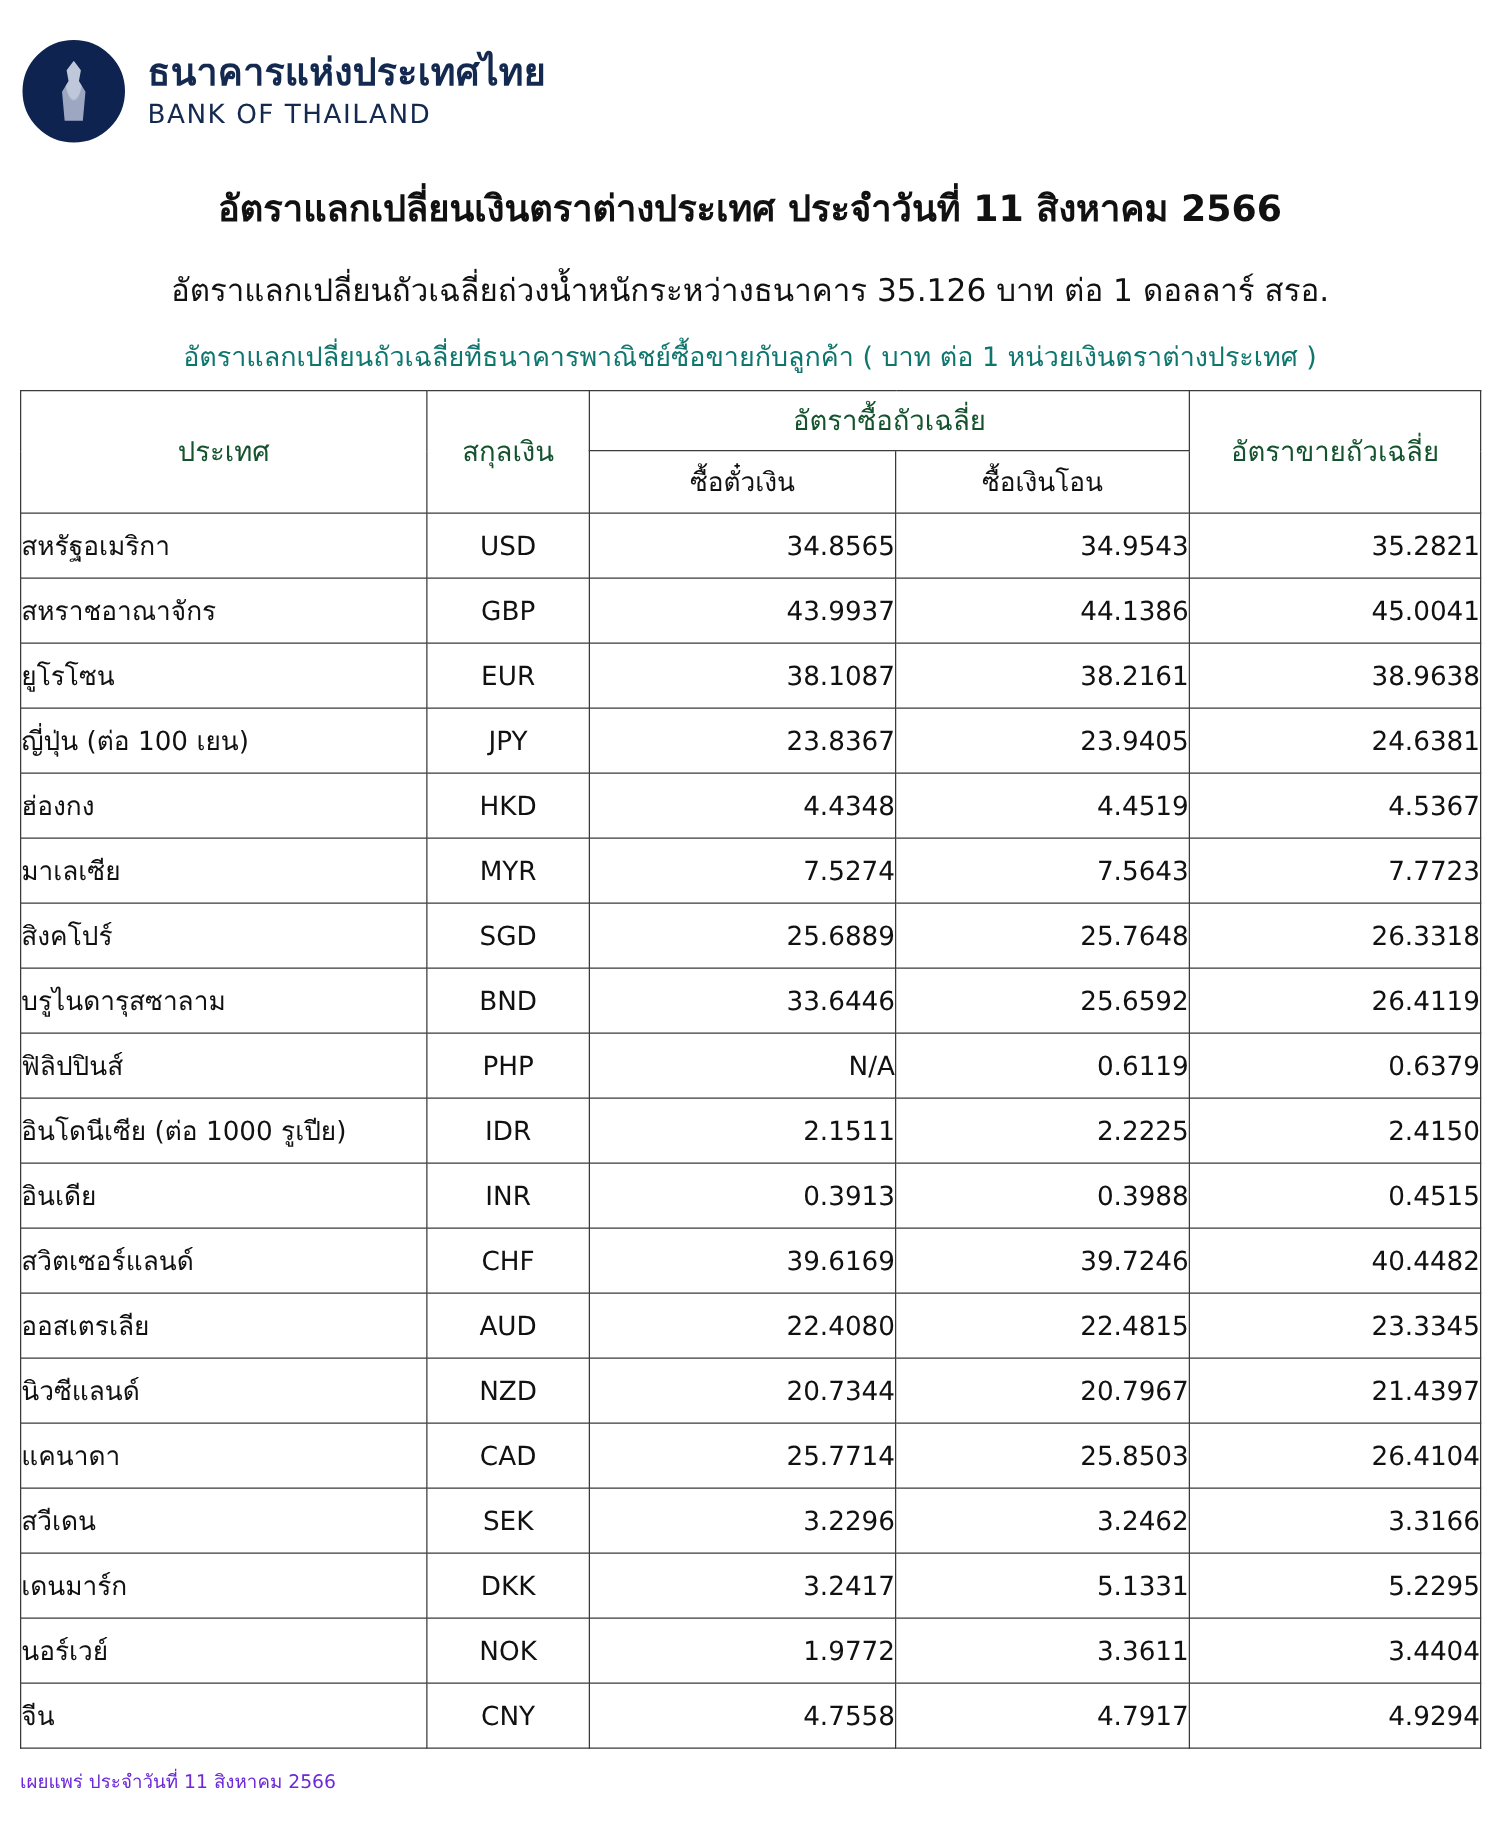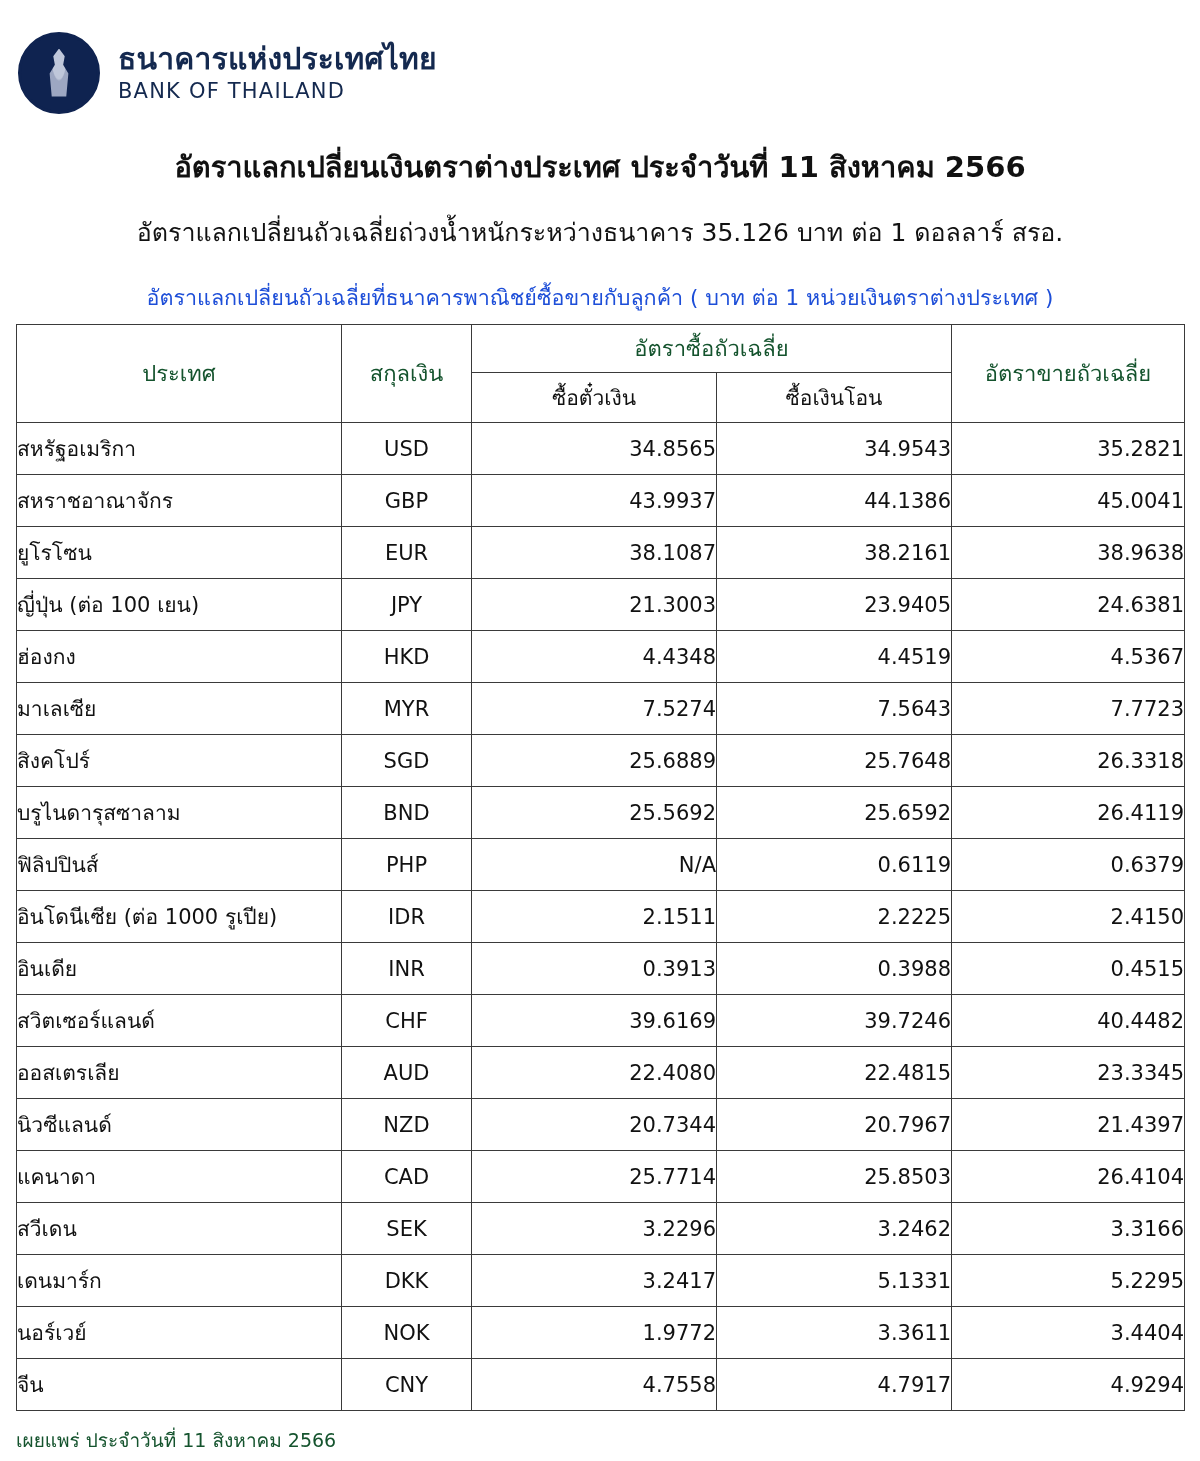--- a/index.html
+++ b/index.html
@@ -73,22 +73,22 @@
     color: #111;
     margin-top: 22px;
   }
   .title-sub {
     font-size: 25px;
     color: #111;
     margin-top: 22px;
   }
   .title-note {
     font-size: 21.5px;
-    color: #1d4ed8;
-    margin-top: 28px;
+    color: #0f766e;
+    margin-top: 16px;
     text-align: center;
   }
 
   
   .table-wrap {
     padding: 10px 14px 0 16px;
   }
   table.rates {
     border-collapse: collapse;
     width: 1168px;
@@ -139,22 +139,22 @@
     font-size: 21px;
     text-align: right;
     padding-right: 16px;
     height: 52px;
     color: #111;
   }
 
   
   .footer {
     padding: 14px 0 0 16px;
-    font-size: 19px;
-    color: #14532d;
+    font-size: 15px;
+    color: #6d28d9;
   }
 </style>
 </head>
 <body>
 
 <div class="header">
   <div class="seal"></div>
   <div class="brand">
     <div class="th">ธนาคารแห่งประเทศไทย</div>
     <div class="en">BANK OF THAILAND</div>
@@ -206,21 +206,21 @@
         <tr>
           <td class="country">ยูโรโซน</td>
           <td class="code">EUR</td>
           <td class="num">38.1087</td>
           <td class="num">38.2161</td>
           <td class="num">38.9638</td>
         </tr>
         <tr>
           <td class="country">ญี่ปุ่น (ต่อ 100 เยน)</td>
           <td class="code">JPY</td>
-          <td class="num">21.3003</td>
+          <td class="num">23.8367</td>
           <td class="num">23.9405</td>
           <td class="num">24.6381</td>
         </tr>
         <tr>
           <td class="country">ฮ่องกง</td>
           <td class="code">HKD</td>
           <td class="num">4.4348</td>
           <td class="num">4.4519</td>
           <td class="num">4.5367</td>
         </tr>
@@ -234,21 +234,21 @@
         <tr>
           <td class="country">สิงคโปร์</td>
           <td class="code">SGD</td>
           <td class="num">25.6889</td>
           <td class="num">25.7648</td>
           <td class="num">26.3318</td>
         </tr>
         <tr>
           <td class="country">บรูไนดารุสซาลาม</td>
           <td class="code">BND</td>
-          <td class="num">25.5692</td>
+          <td class="num">33.6446</td>
           <td class="num">25.6592</td>
           <td class="num">26.4119</td>
         </tr>
         <tr>
           <td class="country">ฟิลิปปินส์</td>
           <td class="code">PHP</td>
           <td class="num">N/A</td>
           <td class="num">0.6119</td>
           <td class="num">0.6379</td>
         </tr>

